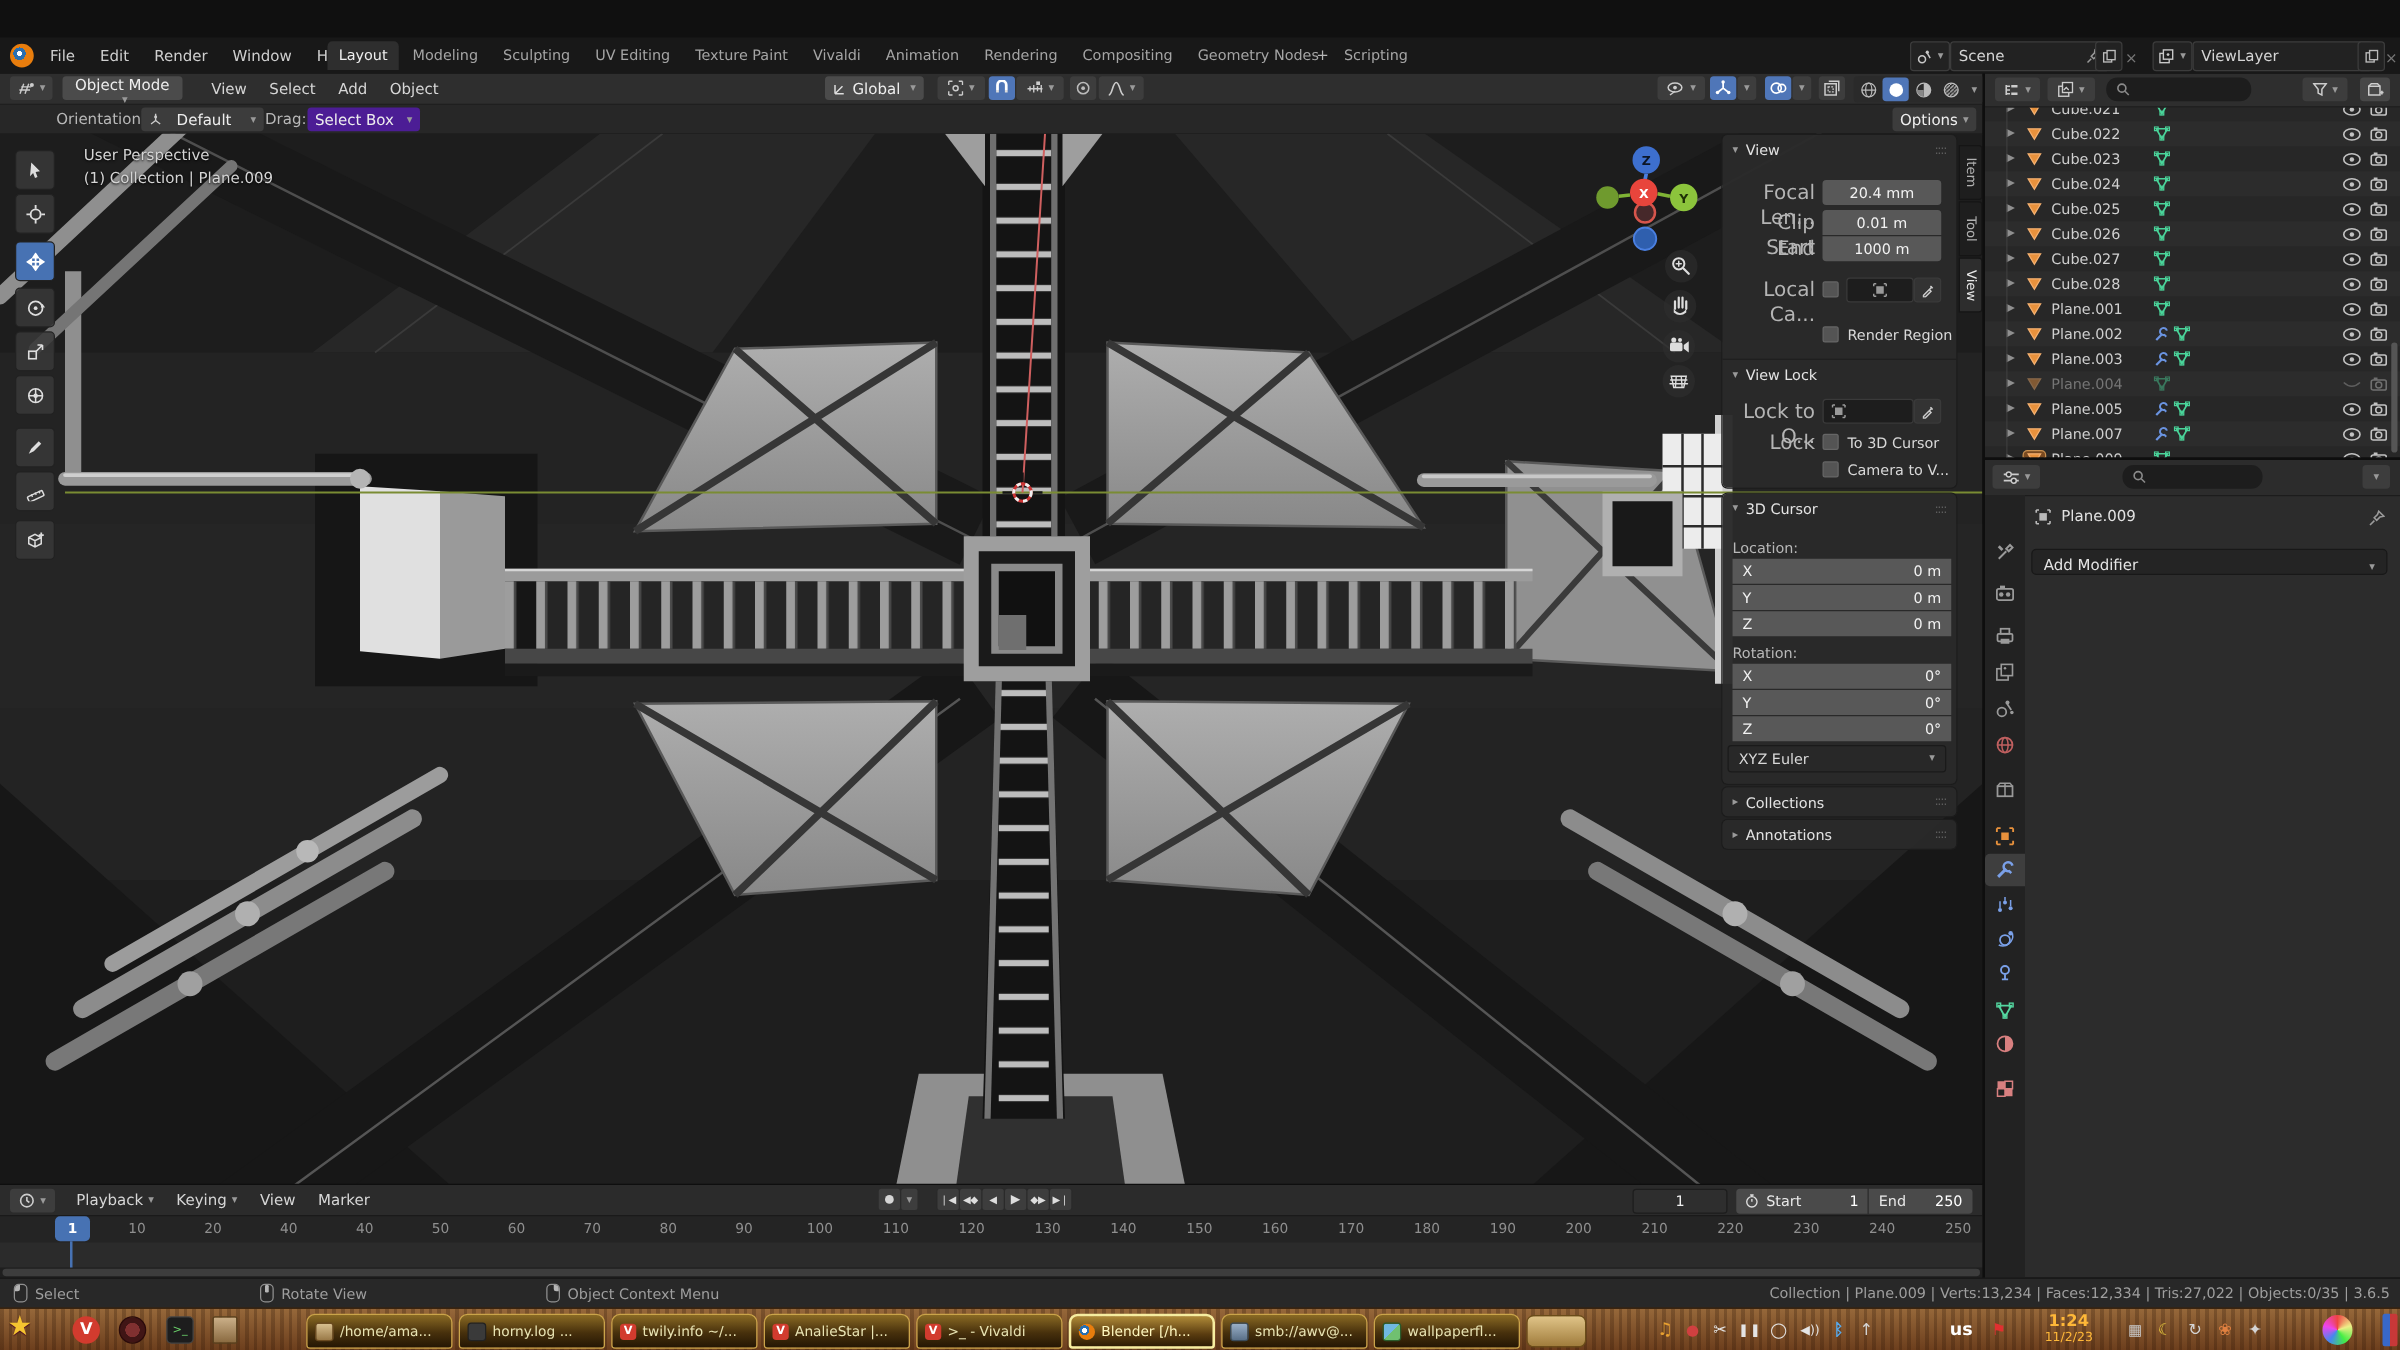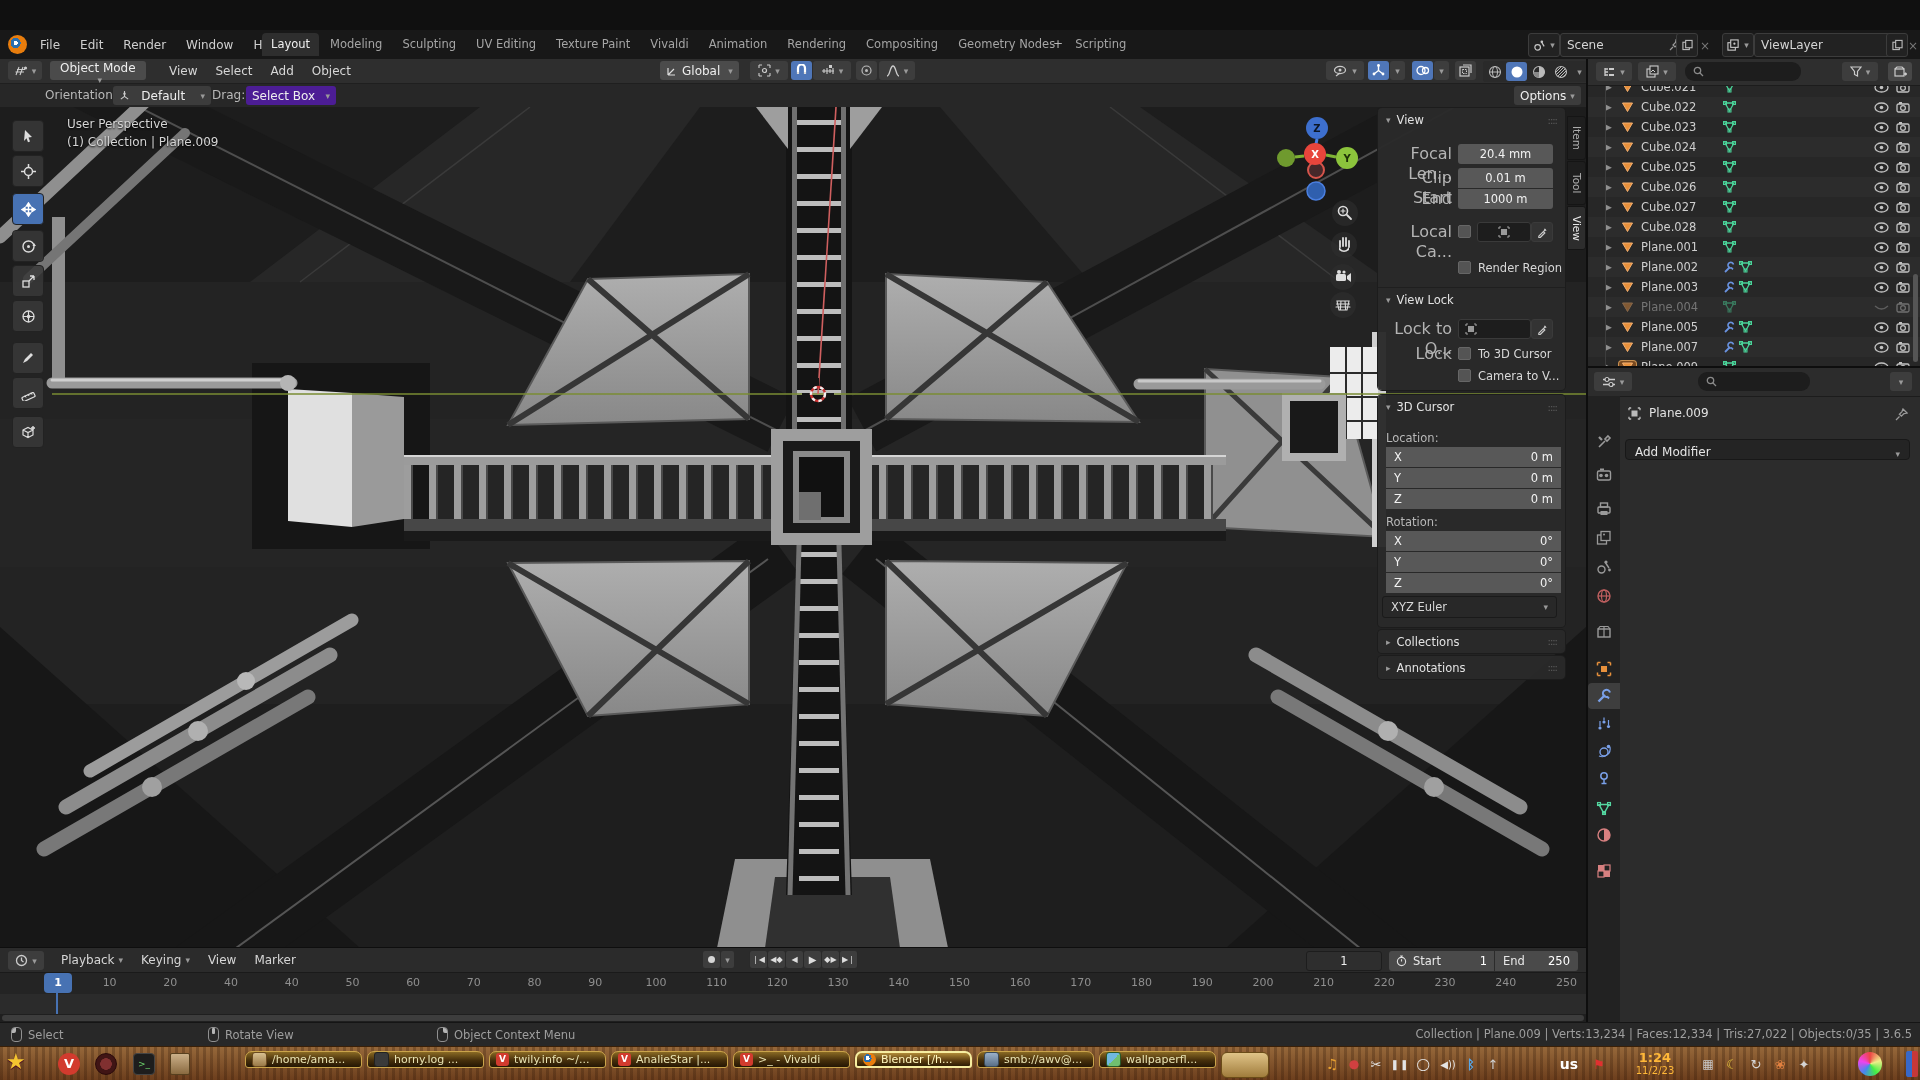--- a/index.html
+++ b/index.html
@@ -78,21 +78,21 @@
   .mouseico{width:9px;height:13px;border:1px solid #909090;border-radius:4px;position:relative;display:inline-block;}
   .mouseico::before{content:"";position:absolute;background:#b5b5b5;width:4px;height:5px;top:0;}
   .mouseico-left::before{left:0;border-radius:3px 0 2px 0;}
   .mouseico-middle::before{left:2.5px;width:3px;height:6px;border-radius:1px;}
   .mouseico-right::before{right:0;border-radius:0 3px 0 2px;}
   
   #taskbar{left:0;top:1046px;width:1920px;height:34px;
     background:repeating-linear-gradient(90deg,rgba(40,18,4,.25) 0 3px,rgba(0,0,0,0) 3px 7px),linear-gradient(#96683a,#6b3d1c);
     border-top:1px solid #3a2008;}
   #tasks{position:absolute;left:245px;top:4px;display:flex;gap:5px;}
-  .task{width:117px;height:17px;border-radius:7px 7px 3px 3px;background:linear-gradient(#8a6a24,#47300c 55%,#241604);
+  .task{width:117px;height:28px;border-radius:7px 7px 3px 3px;background:linear-gradient(#8a6a24,#47300c 55%,#241604);
     border:1px solid #caa44a;display:flex;align-items:center;gap:5px;padding:0 6px;box-sizing:border-box;
     color:#e9e4b4;font-size:11px;white-space:nowrap;overflow:hidden;}
   .task.active{border:2px solid #f6eda0;background:linear-gradient(#b08b38,#5a3c10 60%,#2e1c04);color:#fff8c0;}
   .ticon{width:13px;height:13px;border-radius:3px;flex:0 0 13px;}
   .ticon-drawer{background:linear-gradient(#d8c090,#9a7a48);border:1px solid #6a4a20;}
   .ticon-dark{background:#3a3a3a;border:1px solid #222;}
   .ticon-vivaldi{background:#d23b2e;color:#fff;font-size:9px;font-weight:bold;text-align:center;line-height:13px;}
   .ticon-vivaldi::before{content:"V";}
   .ticon-blender{background:radial-gradient(circle at 35% 40%,#fff 0 2px,#2a6fb0 2px 4px,#e87d0d 4px);border-radius:50%;}
   .ticon-folder{background:linear-gradient(#9ab0c8,#5a7088);border:1px solid #3a4a58;}

